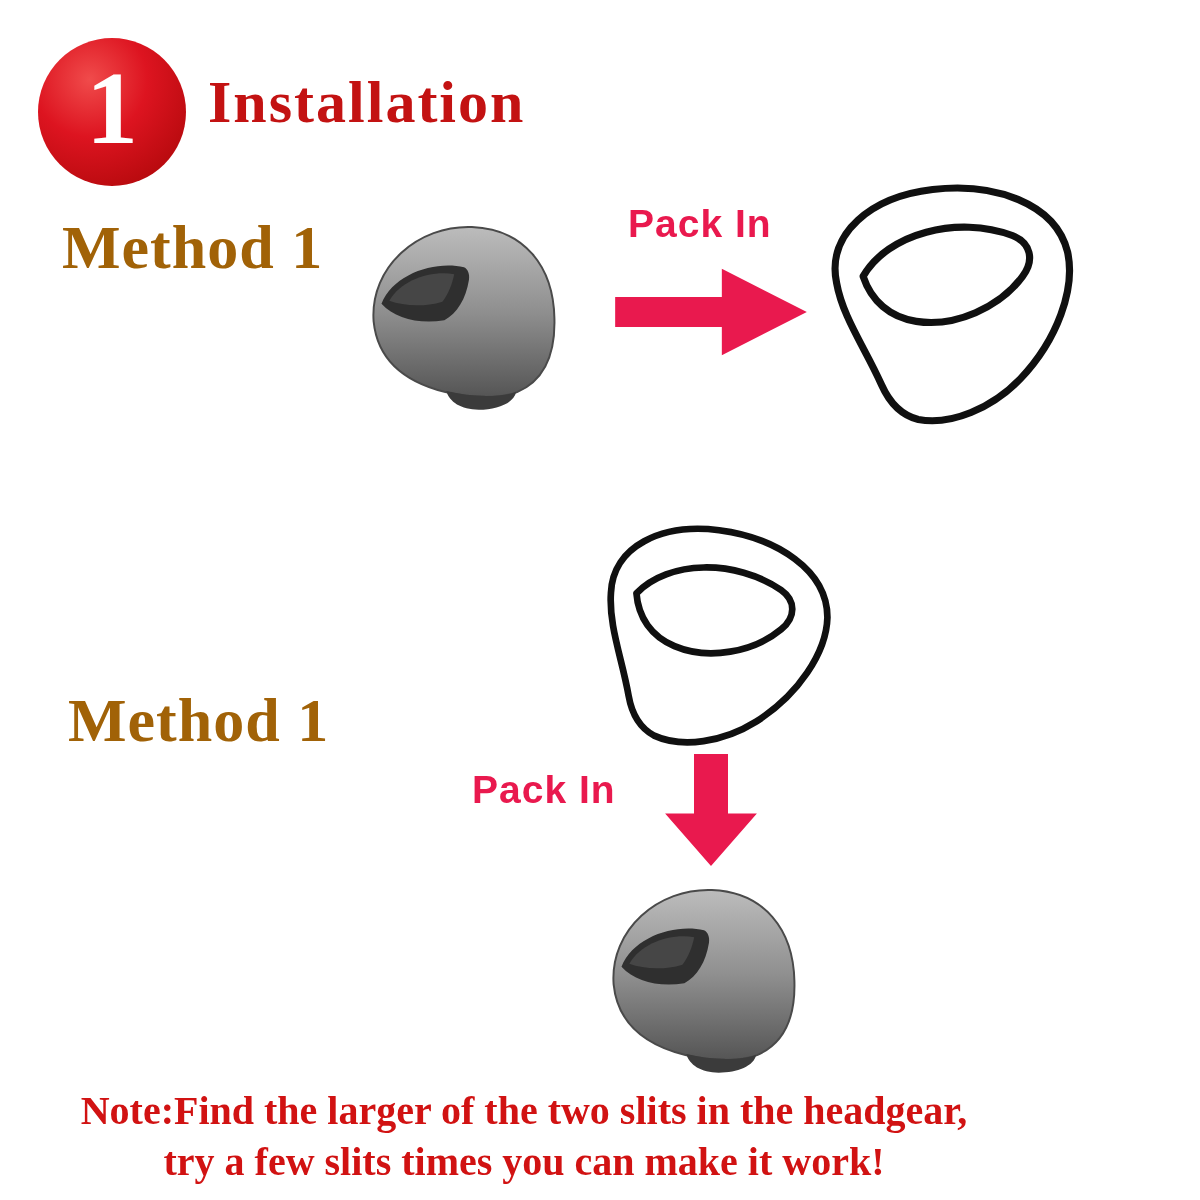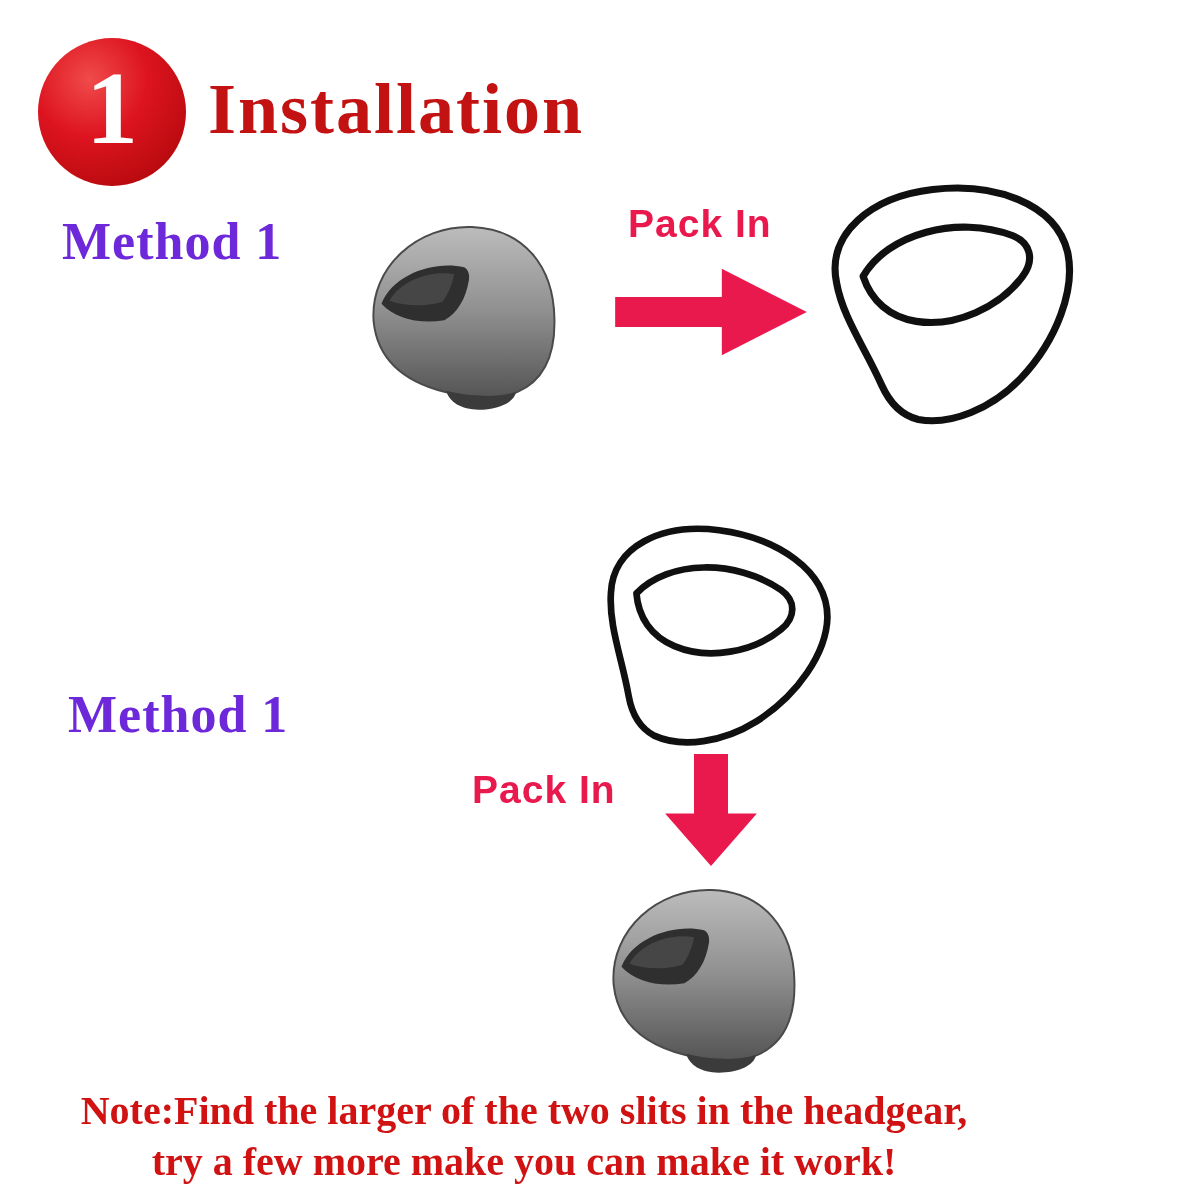--- a/index.html
+++ b/index.html
@@ -20,25 +20,25 @@
     display:flex;align-items:center;justify-content:center;
   }
   .badge-num{
     color:#ffffff;font-size:104px;font-weight:700;
     font-family:"Liberation Serif","DejaVu Serif",serif;
     line-height:1;transform:translateY(-4px);
   }
 
   .title{
     left:208px;top:68px;
-    font-size:72px;color:#c31212;font-weight:700;
+    font-size:60px;color:#c31212;font-weight:700;
     letter-spacing:2px;
   }
   .method-label{
-    font-size:52px;color:#6d28d9;font-weight:700;
+    font-size:62px;color:#a16207;font-weight:700;
     letter-spacing:1px;
   }
   .method1-label{left:62px;top:212px;}
   .method2-label{left:68px;top:685px;}
 
   .packin{
     font-family:"Liberation Sans","DejaVu Sans",sans-serif;
     font-weight:700;font-size:39px;color:#e9194e;
     letter-spacing:1px;
   }
@@ -118,16 +118,16 @@
   <svg class="abs arrow-down" viewBox="0 0 120 132">
     <polygon points="40,0 80,0 80,70 114,70 60,132 6,70 40,70" fill="#e9194e"></polygon>
   </svg>
 
   <svg class="abs helmet2" viewBox="0 0 230 215">
     <use href="#helmetShape"></use>
   </svg>
 
   <div class="abs note">
     <div>Note:Find the larger of the two slits in the headgear,</div>
-    <div>try a few more make you can make it work!</div>
+    <div>try a few slits times you can make it work!</div>
   </div>
 
 </div>
 
 </body></html>

